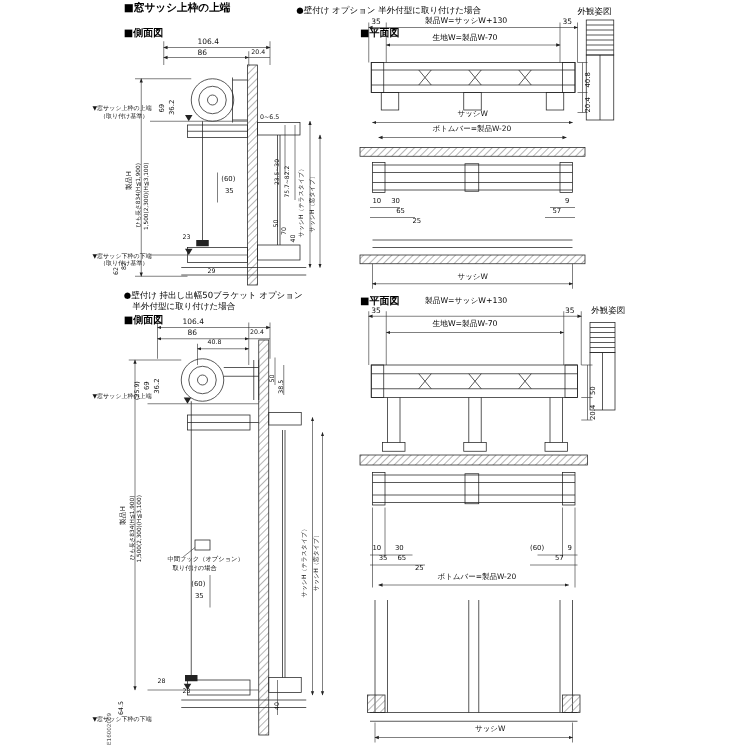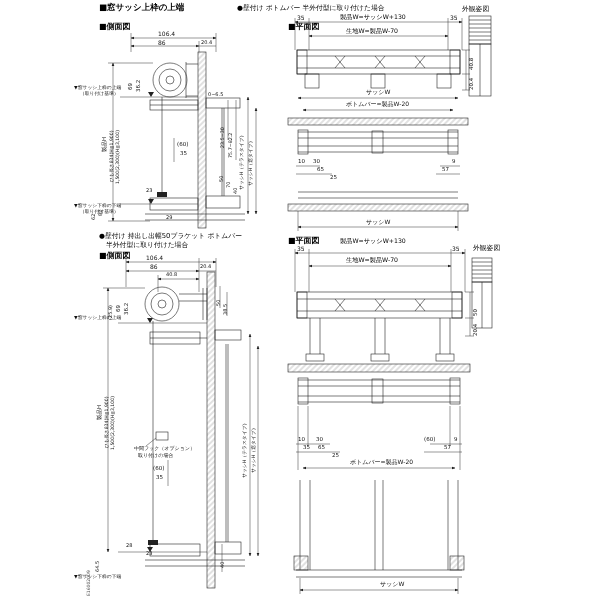--- a/index.html
+++ b/index.html
@@ -232,27 +232,27 @@
 
     <g>
       <rect x="472" y="258" width="20" height="24"></rect>
       <path d="M472 262 L492 262 M472 266 L492 266 M472 270 L492 270 M472 274 L492 274 M472 278 L492 278"></path>
       <rect x="472" y="282" width="20" height="46"></rect>
       <line x1="482" y1="282" x2="482" y2="328"></line>
     </g>
   </svg>
 
   <div class="hd b h-title">■窓サッシ上枠の上端</div>
-  <div class="hd h-s1sub">●壁付け ボトムバー 半外付型に取り付けた場合</div>
+  <div class="hd h-s1sub">●壁付け オプション 半外付型に取り付けた場合</div>
   <div class="hd h-s1pw">製品W=サッシW+130</div>
   <div class="hd h-s1fw">生地W=製品W-70</div>
   <div class="hd b h-s1side">■側面図</div>
   <div class="hd b h-s1plan">■平面図</div>
   <div class="hd h-s1app">外観姿図</div>
-  <div class="hd h-s2sub1">●壁付け 持出し出幅50ブラケット ボトムバー</div>
+  <div class="hd h-s2sub1">●壁付け 持出し出幅50ブラケット オプション</div>
   <div class="hd h-s2sub2">半外付型に取り付けた場合</div>
   <div class="hd b h-s2side">■側面図</div>
   <div class="hd b h-s2plan">■平面図</div>
   <div class="hd h-s2pw">製品W=サッシW+130</div>
   <div class="hd h-s2fw">生地W=製品W-70</div>
   <div class="hd h-s2app">外観姿図</div>
   <div class="hd h-doc">E16002009</div>
 
   <div id="labels-layer">
       <span class="lbl" style="left: 297px; top: 15px; font-size: 6px;">35</span>

